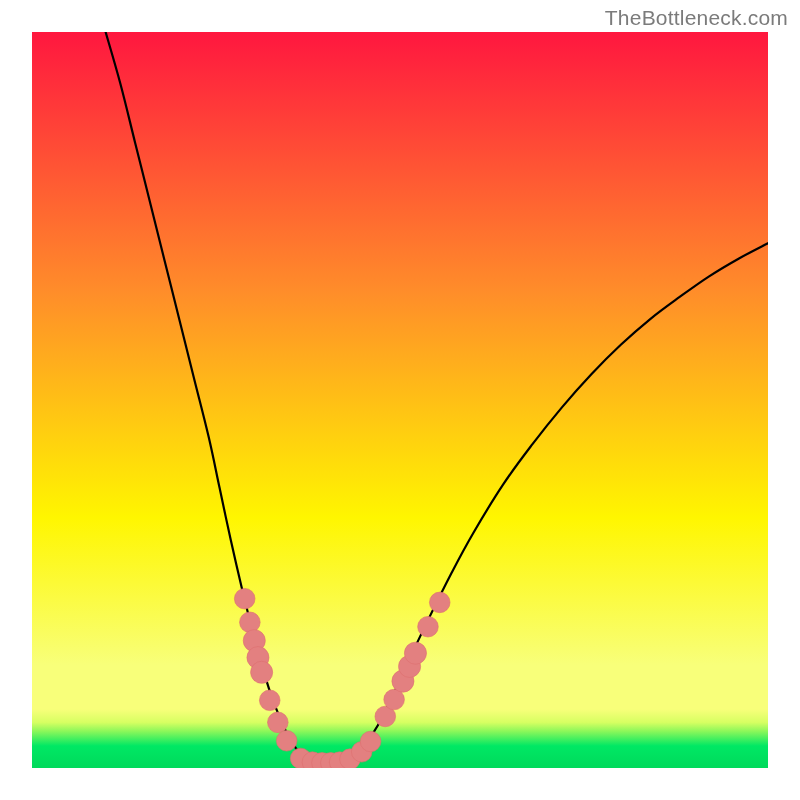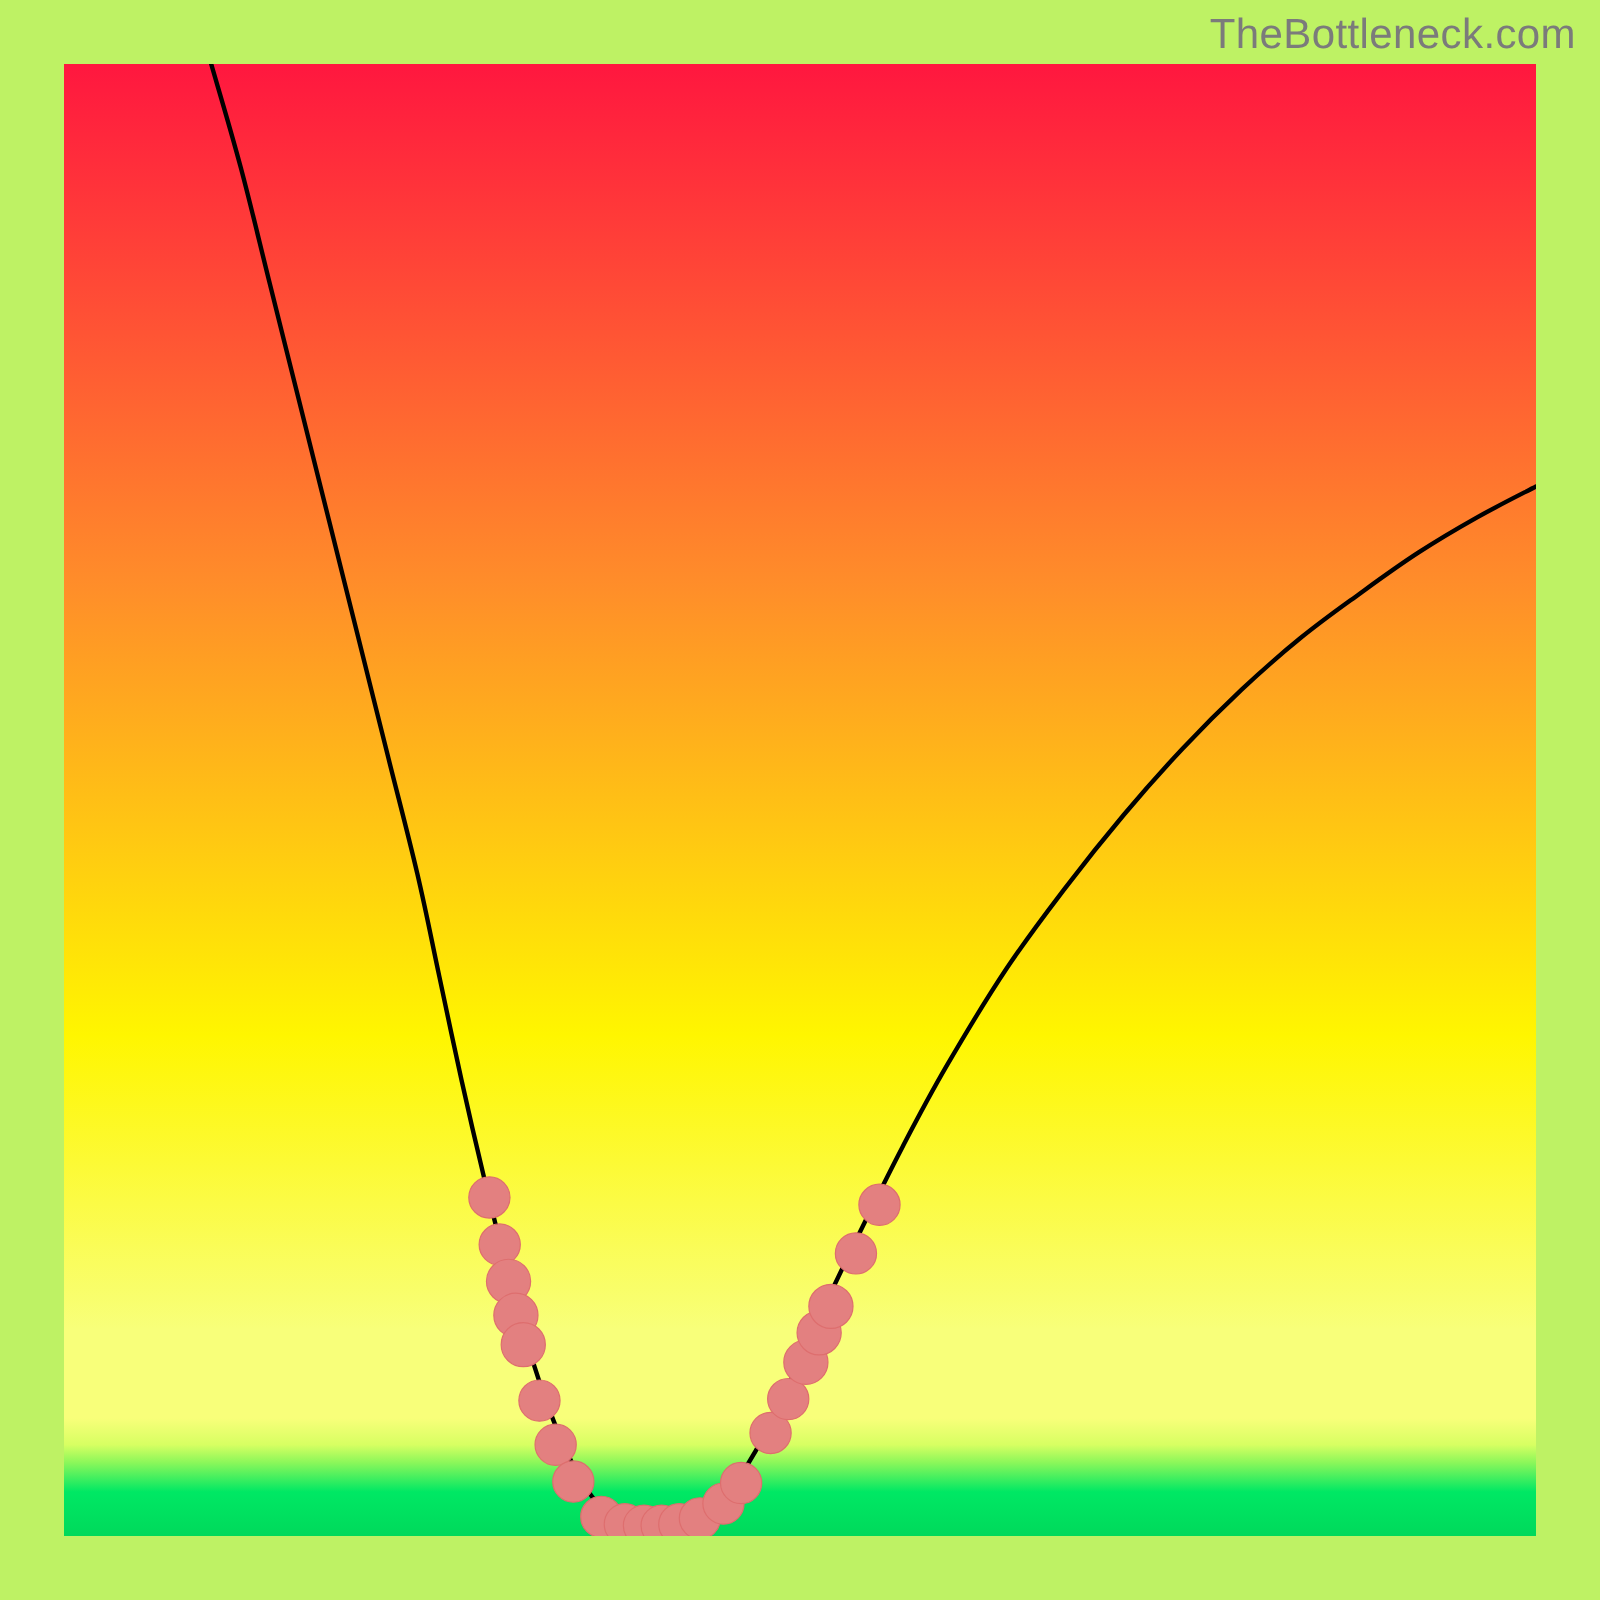--- a/index.html
+++ b/index.html
@@ -8,21 +8,21 @@
     width: 800px;
     height: 800px;
     overflow: hidden;
     background: #000;
     font-family: Arial, Helvetica, sans-serif;
   }
   .frame {
     position: absolute;
     left: 0; top: 0;
     width: 800px; height: 800px;
-    background: #bef264;
+    background: #ffffff;
   }
   .plot {
     position: absolute;
     left: 32px;
     top: 32px;
     width: 736px;
     height: 736px;
     overflow: hidden;
   }
   .plot svg {

